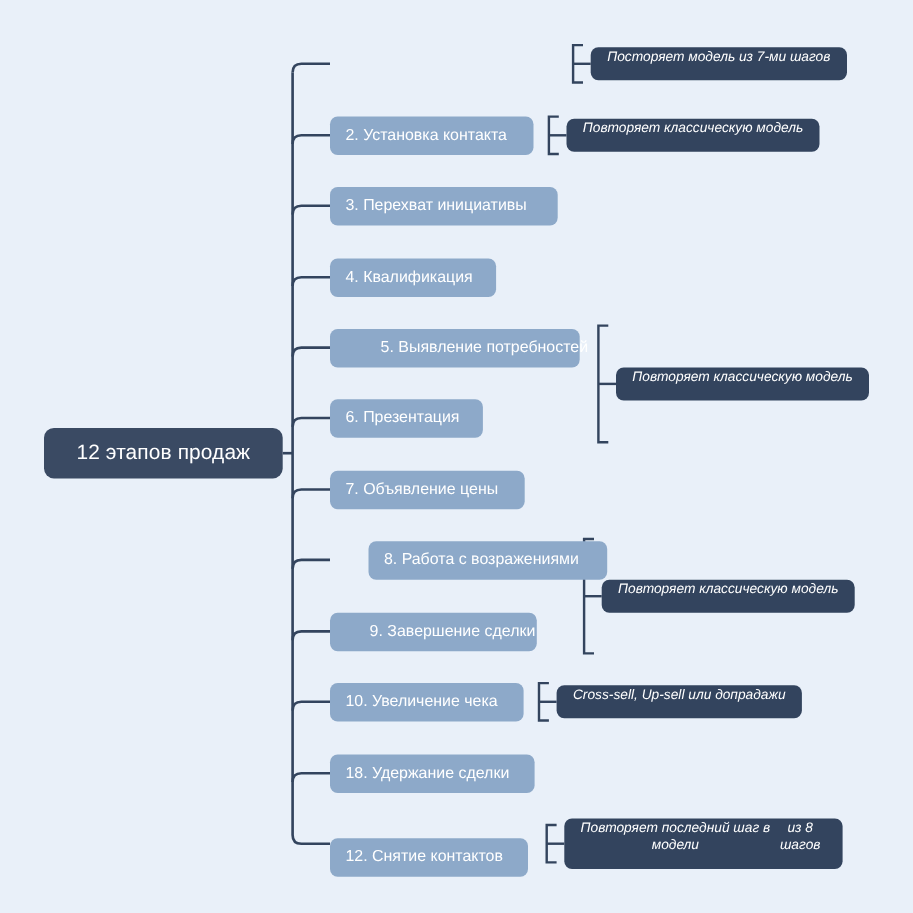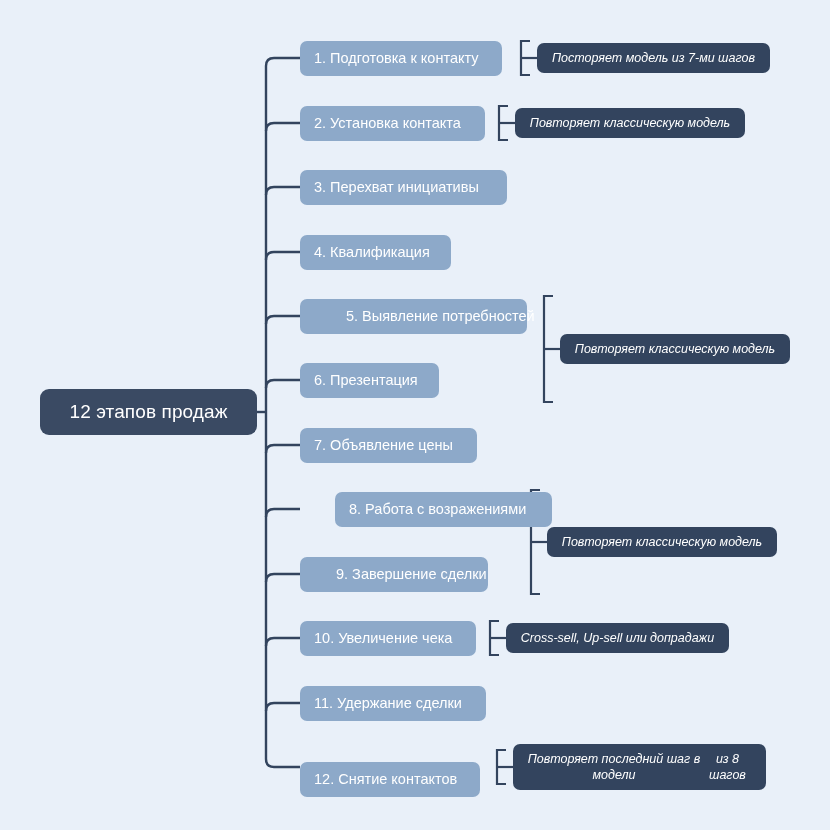--- a/index.html
+++ b/index.html
@@ -59,21 +59,20 @@
     height: 35px;
   }
 
   
   .note-node {
     position: absolute;
     background: #33445e;
     color: #ffffff;
     border-radius: 7px;
     display: flex;
-    align-items: center;
     justify-content: center;
     text-align: center;
     font-size: 12.5px;
     font-style: italic;
     box-sizing: border-box;
     padding: 0 13px;
     line-height: 1.35;
   }
   .note-node.two-line {
     line-height: 1.3;
@@ -124,23 +123,20 @@
 
       <path d="M 506 750 L 497 750 L 497 784 L 506 784"></path>
       <path d="M 497 767 L 513 767"></path>
     </g>
   </svg>
 
   <div class="root-node" style="left:40px; top:389px; width:217px; height:46px;">
     <span>12 этапов продаж</span>
   </div>
 
-  <div class="step-node" style="left:300px; top:40.5px; width:202px;">
-    <span>1. Подготовка к контакту</span>
-  </div>
   <div class="step-node" style="left:300px; top:105.5px; width:185px;">
     <span>2. Установка контакта</span>
   </div>
   <div class="step-node" style="left:300px; top:169.5px; width:207px;">
     <span>3. Перехват инициативы</span>
   </div>
   <div class="step-node" style="left:300px; top:234.5px; width:151px;">
     <span>4. Квалификация</span>
   </div>
   <div class="step-node" style="left:300px; top:298.5px; width:227px;padding-left:46px;">
@@ -155,21 +151,21 @@
   <div class="step-node" style="left:300px; top:491.5px; width:217px;margin-left:35px;">
     <span>8. Работа с возражениями</span>
   </div>
   <div class="step-node" style="left:300px; top:556.5px; width:188px;padding-left:36px;">
     <span>9. Завершение сделки</span>
   </div>
   <div class="step-node" style="left:300px; top:620.5px; width:176px;">
     <span>10. Увеличение чека</span>
   </div>
   <div class="step-node" style="left:300px; top:685.5px; width:186px;">
-    <span>11. Удержание сделки</span>
+    <span>18. Удержание сделки</span>
   </div>
   <div class="step-node" style="left:300px; top:749.5px; width:180px;margin-top:12px;">
     <span>12. Снятие контактов</span>
   </div>
 
   <div class="note-node" style="left:537px; top:43px; width:233px; height:30px;">
     <span>Посторяет модель из 7-ми шагов</span>
   </div>
   <div class="note-node" style="left:515px; top:108px; width:230px; height:30px;">
     <span>Повторяет классическую модель</span>

